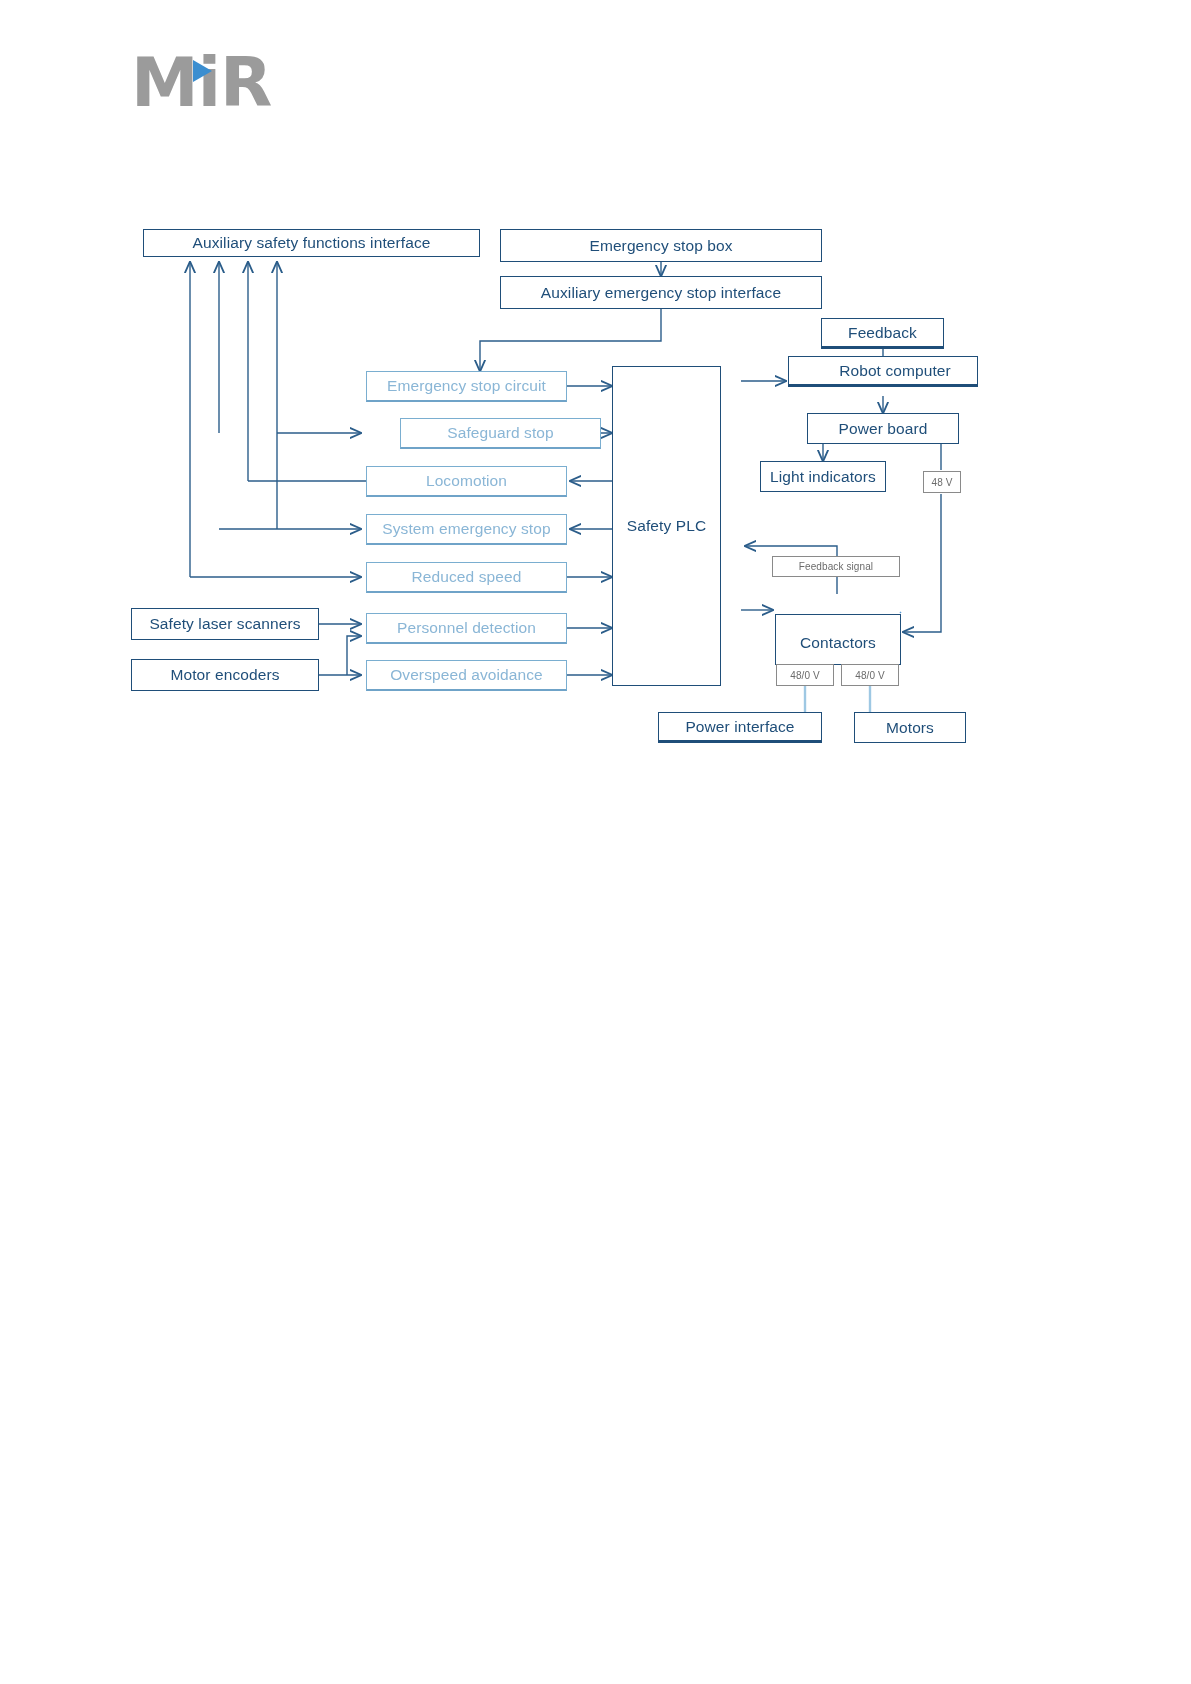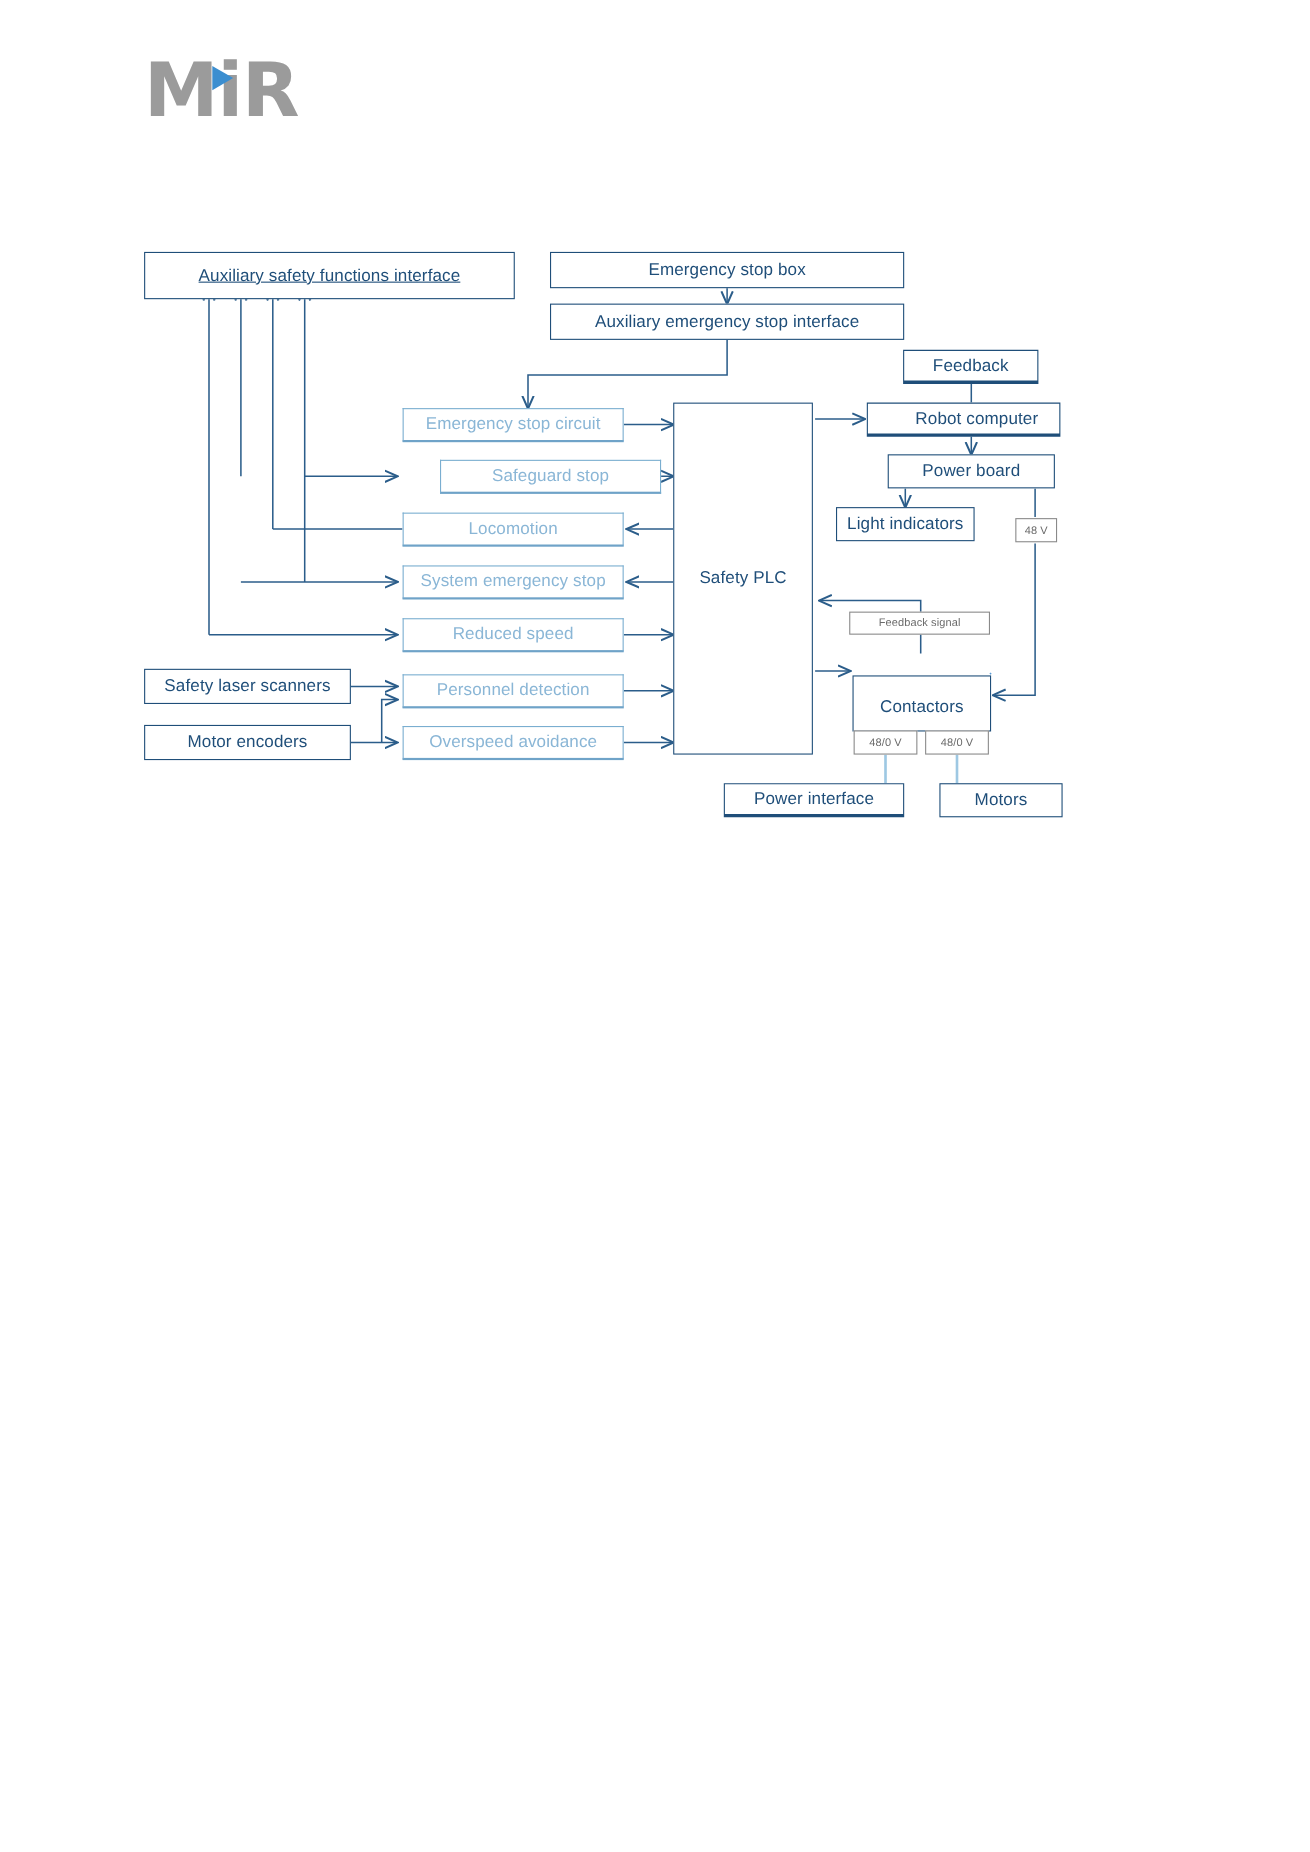--- a/index.html
+++ b/index.html
@@ -104,21 +104,21 @@
 
     <g fill="none" stroke="#5b9bd5" stroke-width="1.6" stroke-dasharray="3.5,3.5">
       <path d="M805,645 L805,630 L870,630 L870,645"></path>
       <path d="M838,630 L838,618 L893,618"></path>
     </g>
     <g fill="none" stroke="#5b9bd5" stroke-width="1.6" stroke-dasharray="4,4">
       <path d="M876,634 L901,612"></path>
     </g>
   </svg>
 
-  <div class="node dark" style="left:131px;top:229px;width:337px;height:43px;text-decoration:underline;">
+  <div class="node dark" style="left:143px;top:229px;width:337px;height:28px;">
     <span>Auxiliary safety functions interface</span>
   </div>
 
   <div class="node dark" style="left:500px;top:229px;width:322px;height:33px;">
     <span>Emergency stop box</span>
   </div>
 
   <div class="node dark" style="left:500px;top:276px;width:322px;height:33px;">
     <span>Auxiliary emergency stop interface</span>
   </div>
@@ -152,29 +152,29 @@
   </div>
 
   <div class="node dark" style="left:131px;top:608px;width:188px;height:32px;">
     <span>Safety laser scanners</span>
   </div>
 
   <div class="node dark" style="left:131px;top:659px;width:188px;height:32px;">
     <span>Motor encoders</span>
   </div>
 
-  <div class="node dark" style="left:612px;top:366px;width:127px;height:320px;">
+  <div class="node dark" style="left:612px;top:366px;width:109px;height:320px;">
     <span>Safety PLC</span>
   </div>
 
   <div class="node dark thickbot" style="left:821px;top:318px;width:123px;height:31px;">
     <span>Feedback</span>
   </div>
 
-  <div class="node dark thickbot" style="left:788px;top:366px;width:176px;height:31px;padding-left:24px;">
+  <div class="node dark thickbot" style="left:788px;top:356px;width:190px;height:31px;padding-left:24px;">
     <span>Robot computer</span>
   </div>
 
   <div class="node dark" style="left:807px;top:413px;width:152px;height:31px;">
     <span>Power board</span>
   </div>
 
   <div class="node dark" style="left:760px;top:461px;width:126px;height:31px;">
     <span>Light indicators</span>
   </div>

